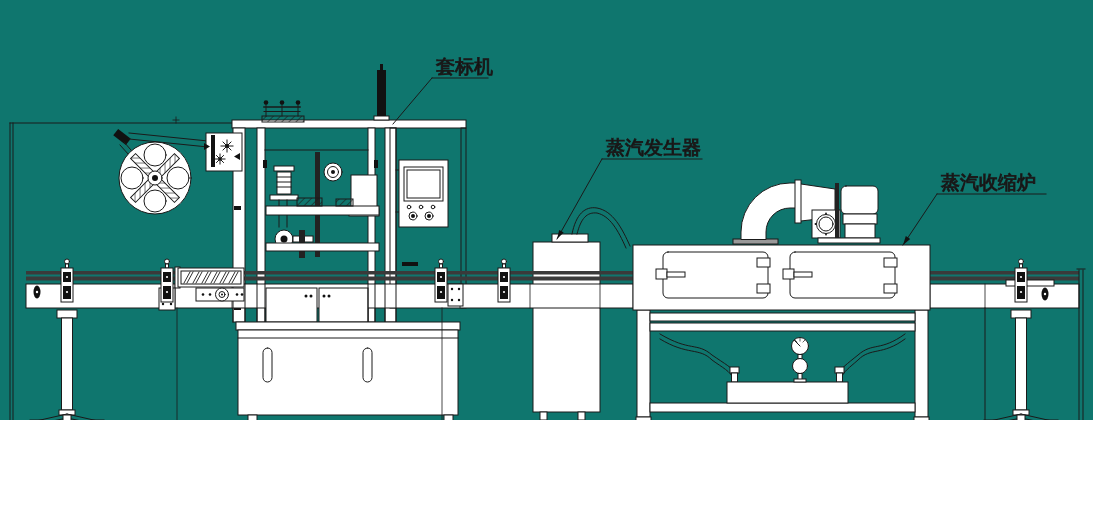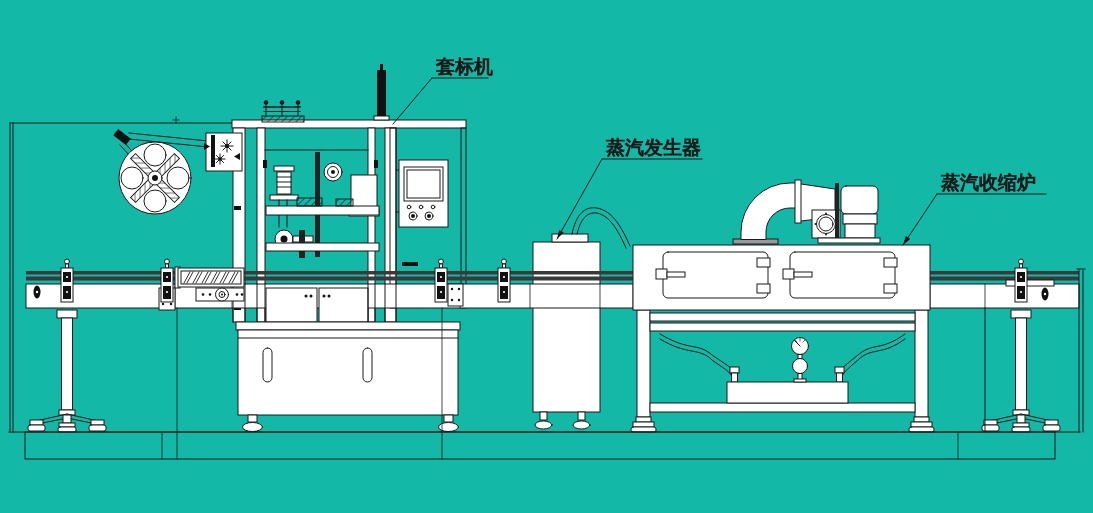--- a/index.html
+++ b/index.html
@@ -1,16 +1,16 @@
 <!DOCTYPE html>
 <html><head>
 <meta charset="utf-8">
 <style>
   html,body{margin:0;padding:0;background:#ffffff;}
-  .canvas{position:relative;width:1093px;height:513px;background:#14b8a6;overflow:hidden;
+  .canvas{position:relative;width:1093px;height:420px;background:#0f766e;overflow:hidden;
           font-family:"DejaVu Serif", serif;}
   svg text{font-family:"DejaVu Serif", serif;font-size:19px;fill:#111;}
 </style>
 </head>
 <body>
 
 <div class="canvas">
 <svg width="1093" height="513" viewBox="0 0 1093 513">
 <defs>
   <pattern id="hatch" patternUnits="userSpaceOnUse" width="5" height="5" patternTransform="rotate(45)">

